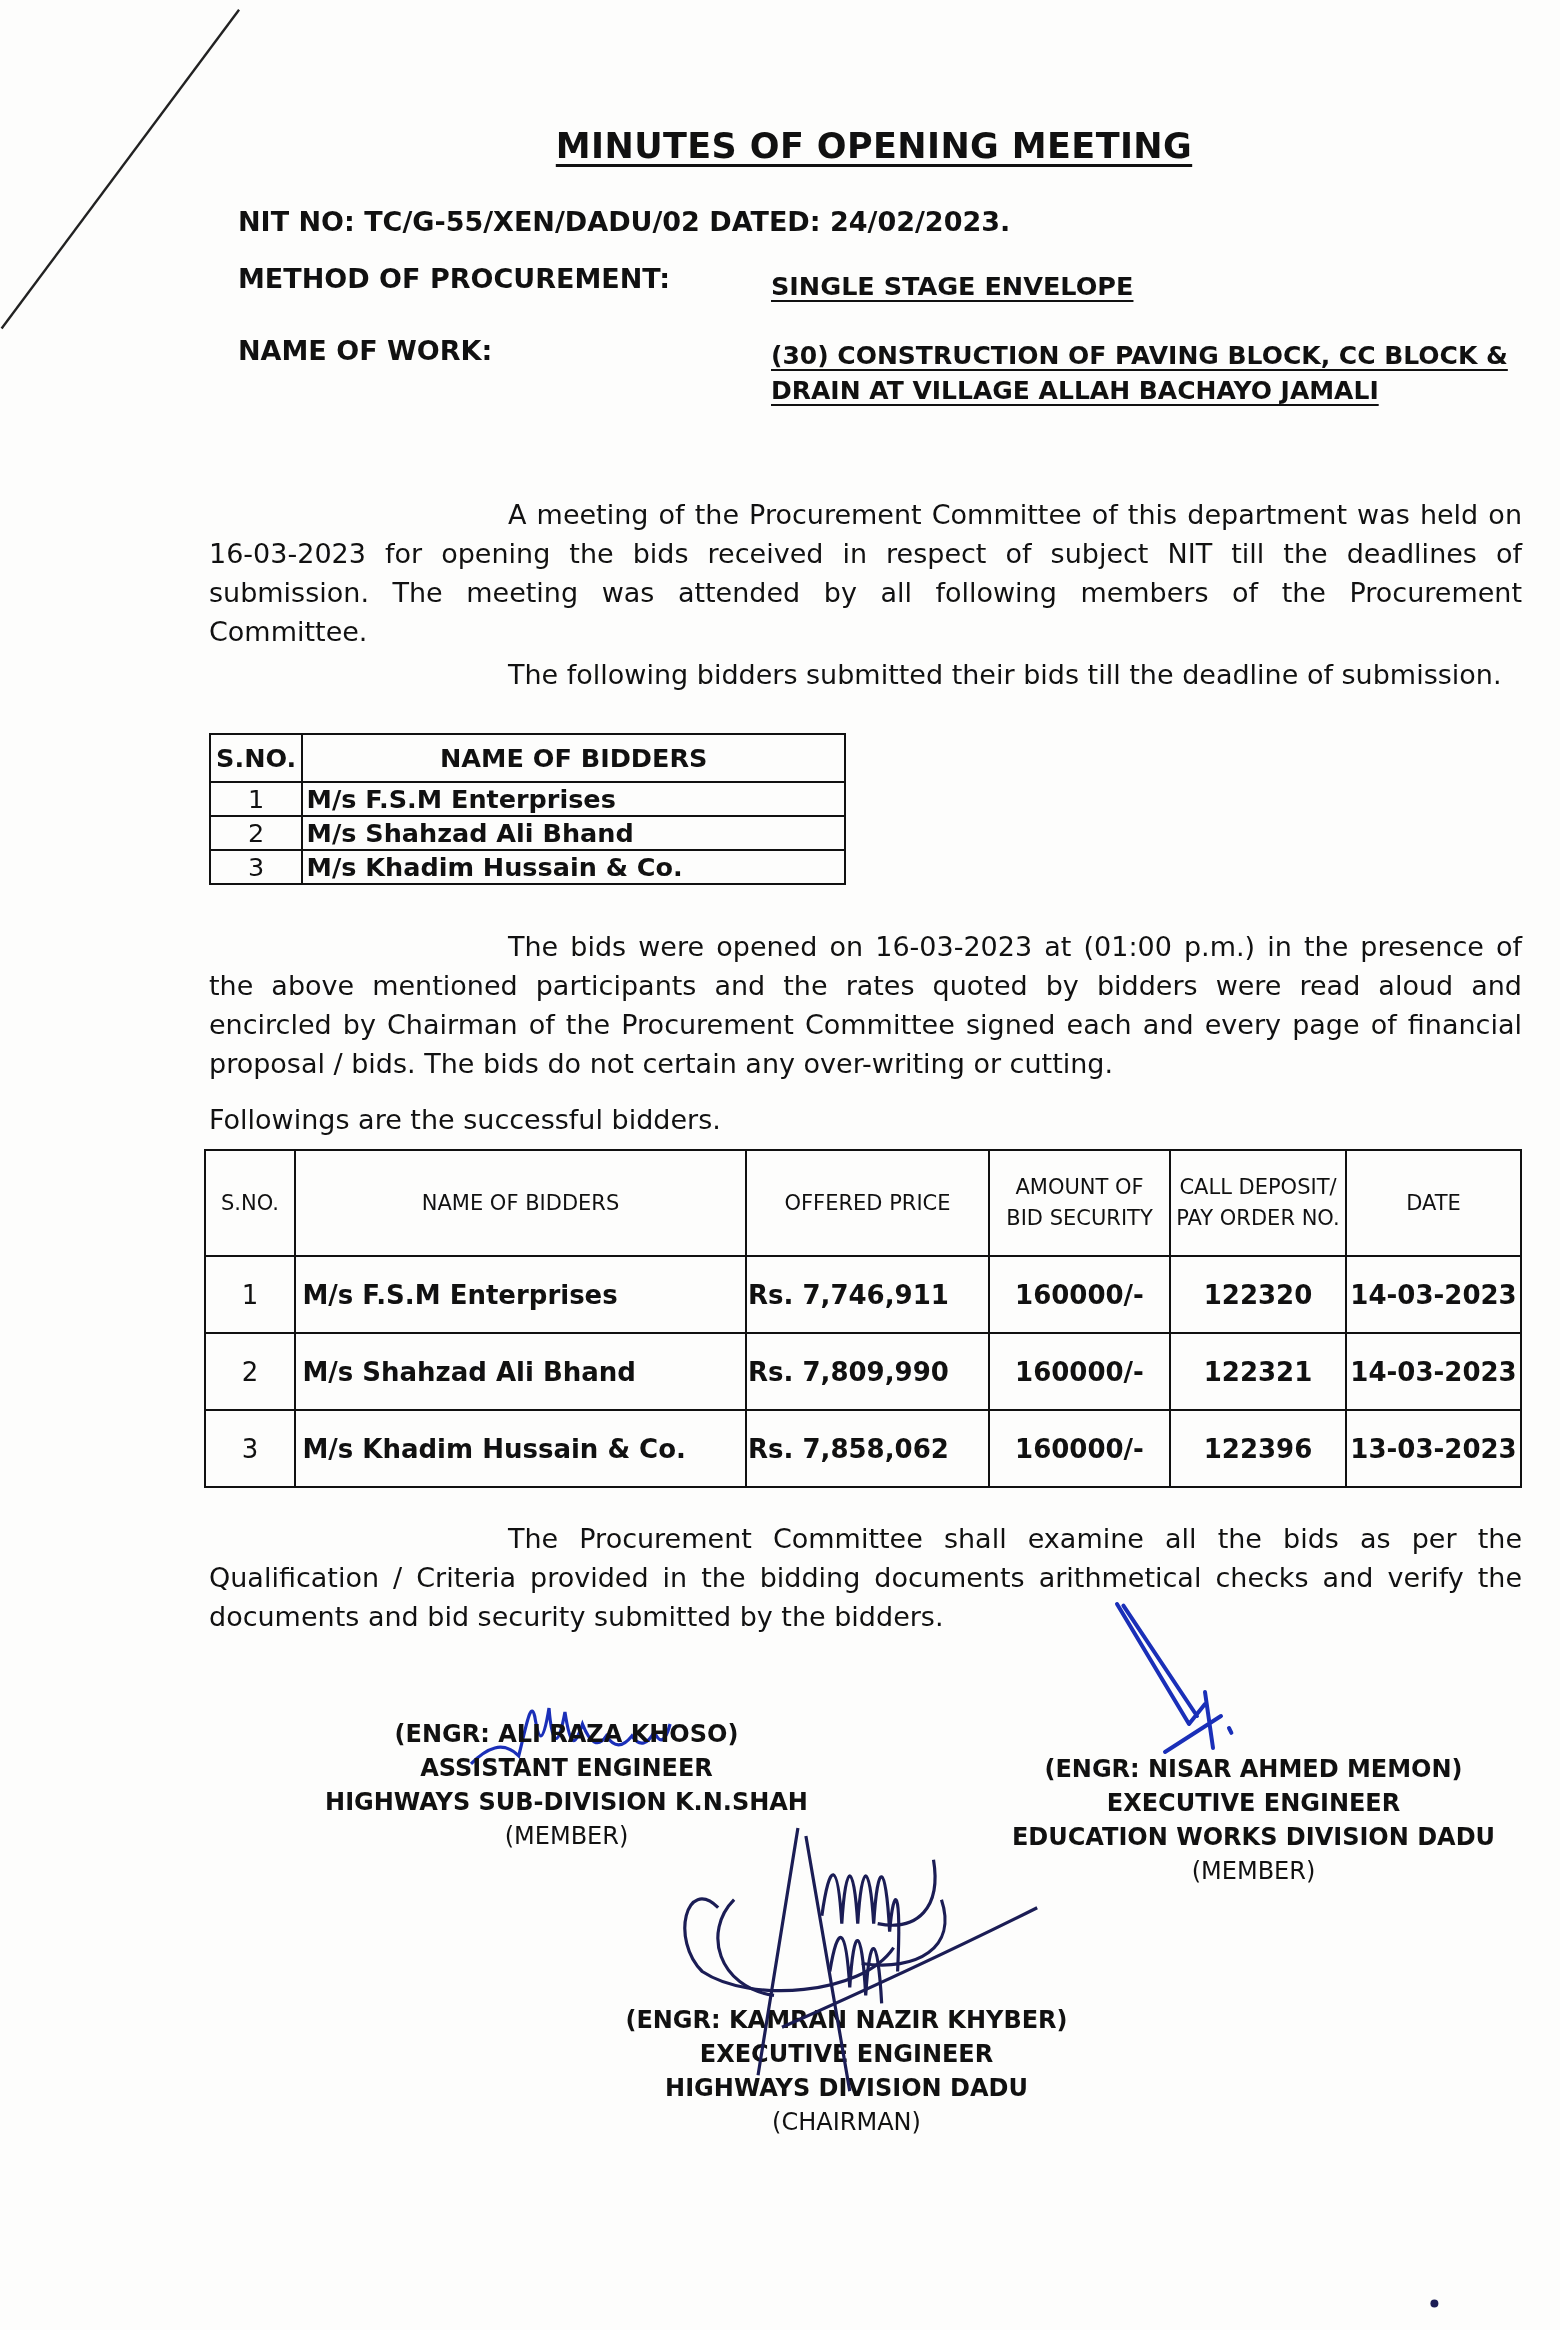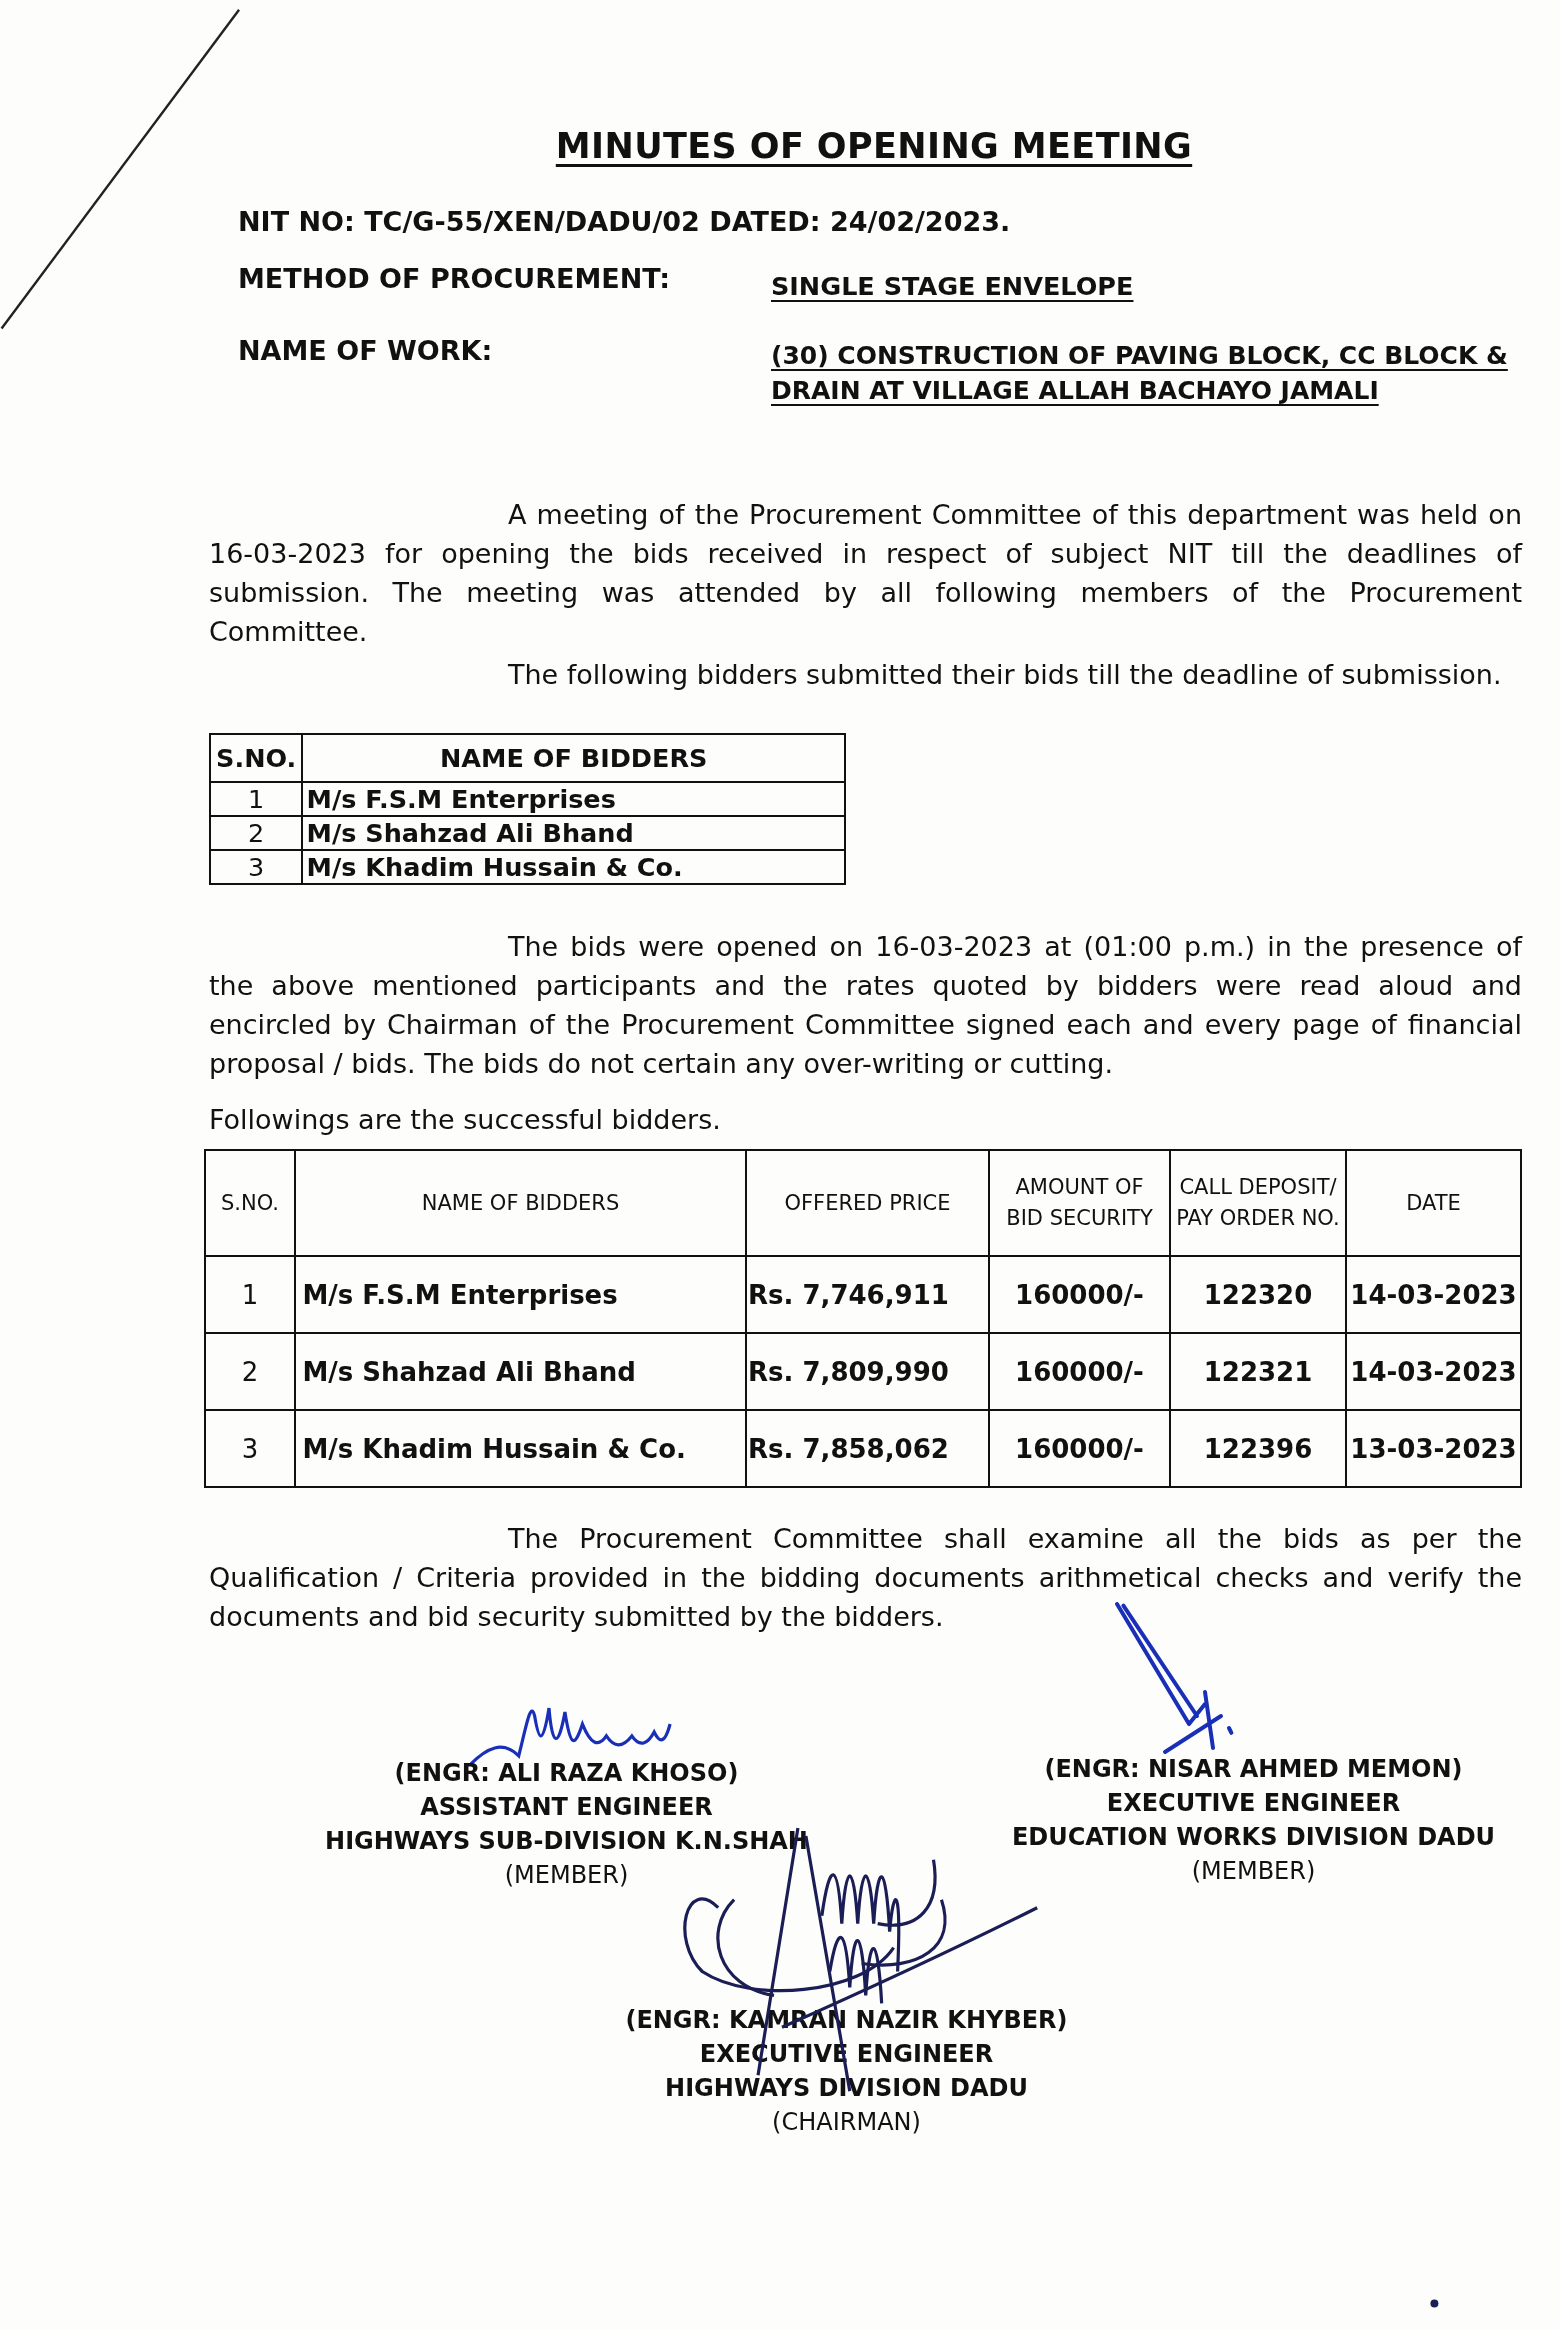--- a/index.html
+++ b/index.html
@@ -128,21 +128,21 @@
 </div>
 
 <svg class="scribble" style="left:455px;top:1692px" width="239" height="80" viewBox="0 0 300 100">
   <path d="M20 90 C40 70, 60 60, 80 80 C90 40, 95 10, 100 30 C105 60, 110 70, 118 20 C122 70,130 70,138 25 C145 70,150 70,160 40 C170 65,180 70,190 55 C200 70,210 70,222 55 C232 70,242 65,250 50 C255 60,262 70,270 40" fill="none" stroke="#1a2fb8" stroke-width="4"></path>
 </svg>
 
 <svg class="scribble" style="left:1085px;top:1596px" width="192" height="160" viewBox="0 0 240 200">
   <path d="M40 10 L130 160 M48 12 L140 150 M130 160 L150 135 M100 195 L170 150 M150 120 L160 190 M180 165 l3 6" fill="none" stroke="#1a2fb8" stroke-width="5" stroke-linecap="round"></path>
 </svg>
 
-<div class="abs sig" style="left:303px;width:527px;top:1756px;">
+<div class="abs sig" style="left:303px;width:527px;top:1717px;">
   <div>(ENGR: ALI RAZA KHOSO)</div>
   <div>ASSISTANT ENGINEER</div>
   <div>HIGHWAYS SUB-DIVISION K.N.SHAH</div>
   <div class="role">(MEMBER)</div>
 </div>
 
 <div class="abs sig" style="left:994px;width:519px;top:1752px;">
   <div>(ENGR: NISAR AHMED MEMON)</div>
   <div>EXECUTIVE ENGINEER</div>
   <div>EDUCATION WORKS DIVISION DADU</div>

